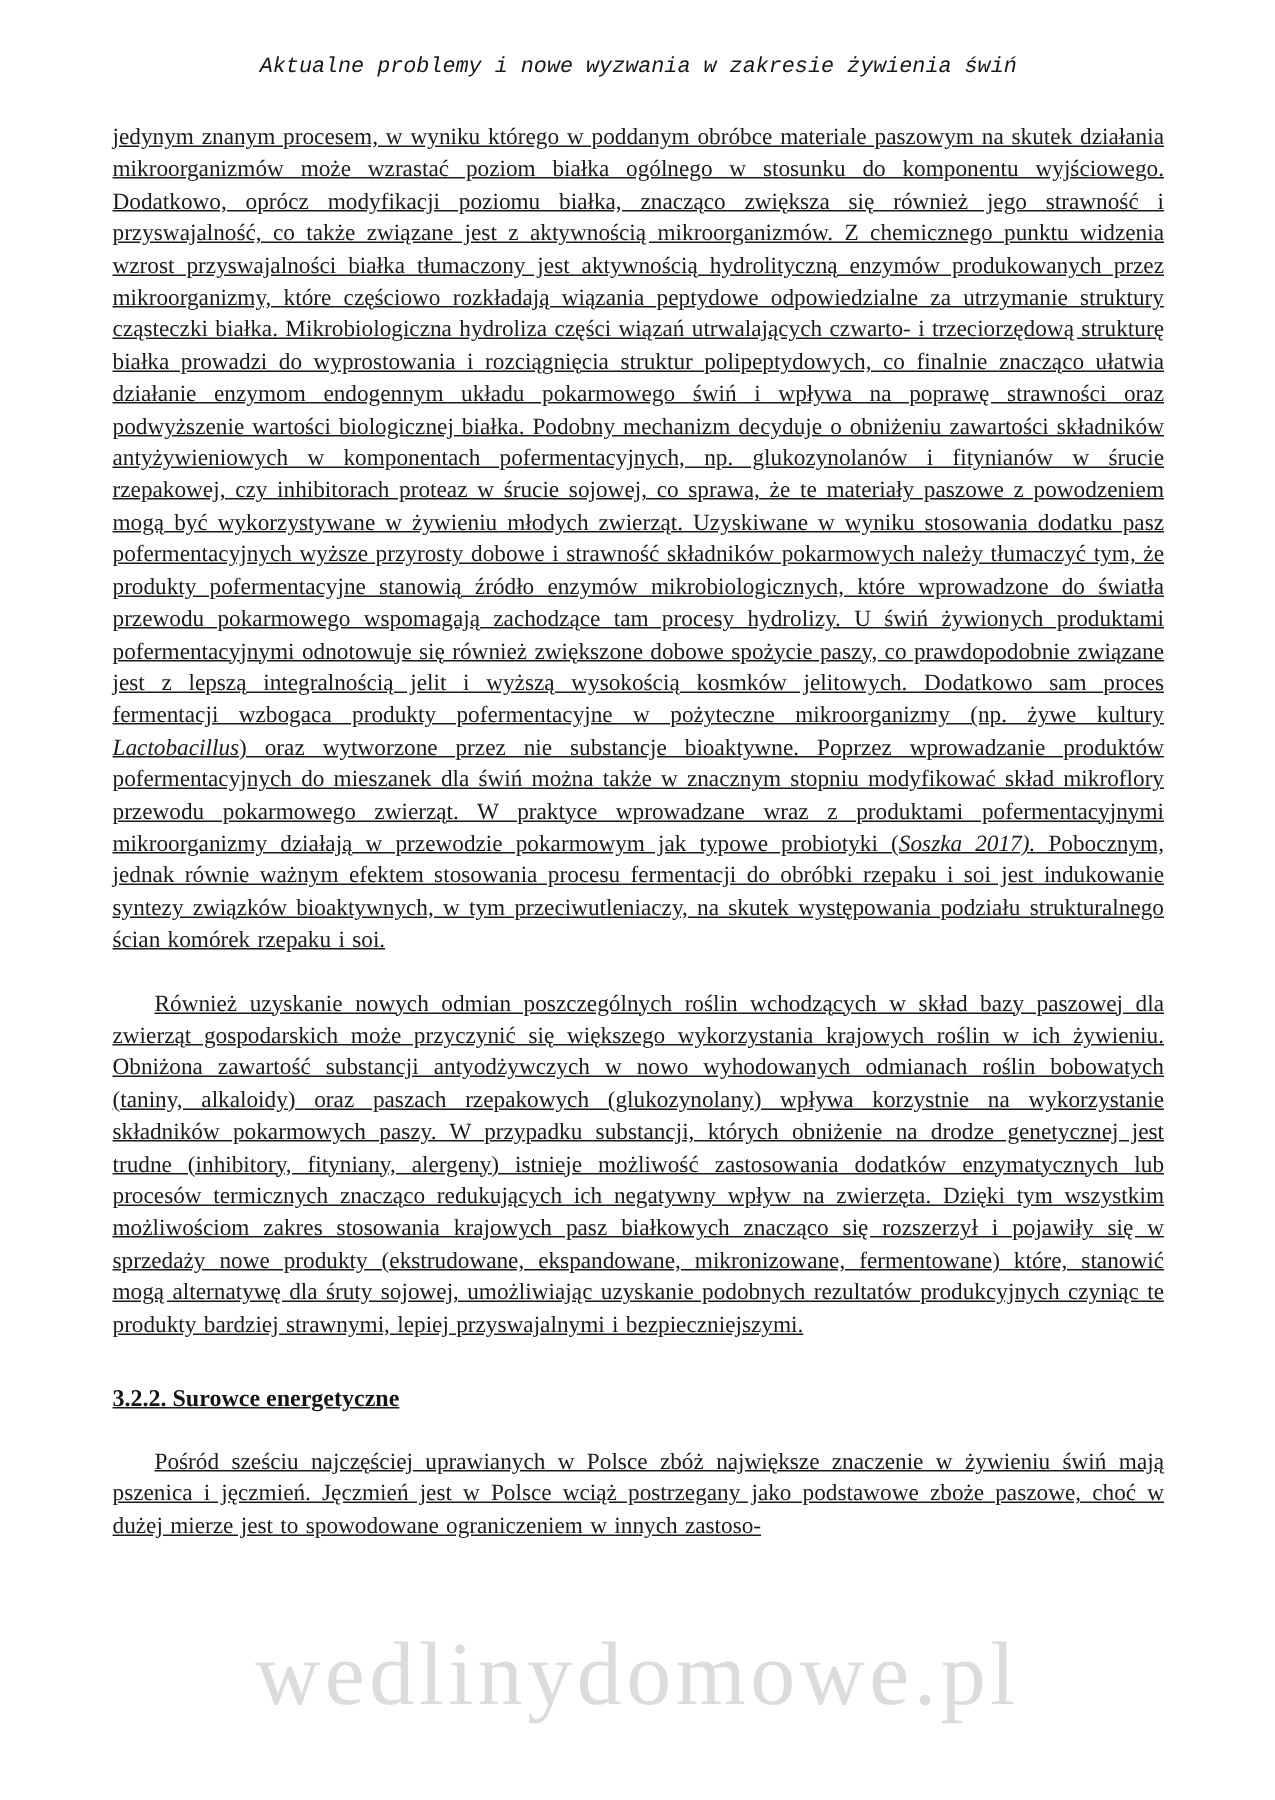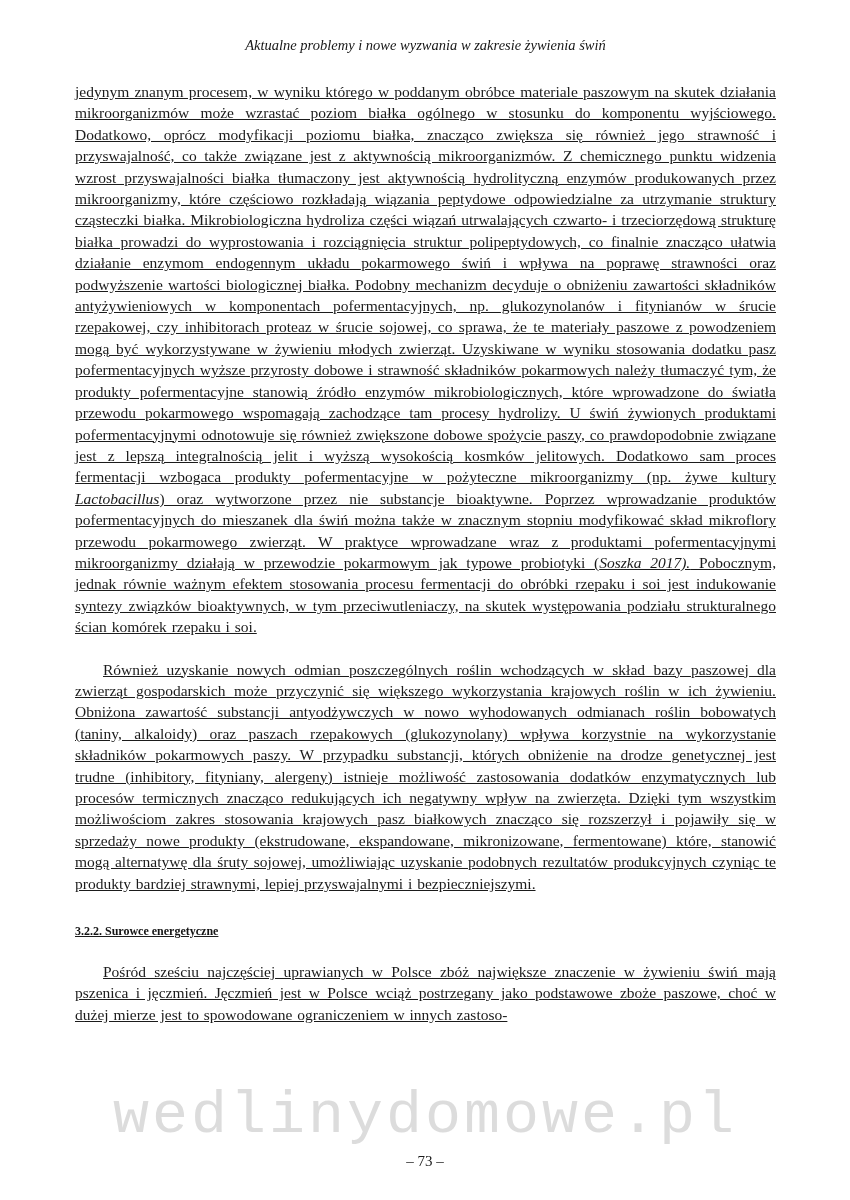--- a/index.html
+++ b/index.html
@@ -20,61 +20,62 @@
     color: #1b1b1b;
     overflow: hidden;
   }
   .running-head {
     text-align: center;
     font-style: italic;
     font-size: 14.5px;
     line-height: 18px;
     margin: 0 0 27px 0;
     color: #161616;
+    font-family: Liberation Mono, monospace;
   }
   .body-text {
     width: 100%;
     text-decoration: underline;
   }
   .para {
     text-align: justify;
     font-size: 15.5px;
     line-height: 21.4px;
     margin: 0 0 21px 0;
     word-spacing: 1px;
   }
   .para.indent {
     text-indent: 28px;
   }
   .para em {
     font-style: italic;
   }
   .section-heading {
-    font-size: 12px;
+    font-size: 16px;
     font-weight: bold;
     font-family: "Liberation Serif", "DejaVu Serif", serif;
     margin: 30px 0 22px 0;
     color: #151515;
   }
   .page-number {
     position: absolute;
     left: 0;
     right: 0;
     bottom: 30px;
     text-align: center;
     font-size: 15px;
     color: #1b1b1b;
   }
   .watermark {
     position: absolute;
     left: 0;
     right: 0;
     top: 1082px;
     text-align: center;
-    font-family: Liberation Mono, monospace;
+    font-family: Liberation Serif, serif;
     font-size: 60px;
     font-weight: 400;
     letter-spacing: 3px;
     color: rgba(145, 145, 145, 0.32);
     pointer-events: none;
     white-space: nowrap;
     user-select: none;
   }
 </style>
 </head>
@@ -91,15 +92,14 @@
     <p class="para indent"><span>Również uzyskanie nowych odmian poszczególnych roślin wchodzących w skład bazy paszowej dla zwierząt gospodarskich może przyczynić się większego wykorzystania krajowych roślin w ich żywieniu. Obniżona zawartość substancji antyodżywczych w nowo wyhodowanych odmianach roślin bobowatych (taniny, alkaloidy) oraz paszach rzepakowych (glukozynolany) wpływa korzystnie na wykorzystanie składników pokarmowych paszy. W przypadku substancji, których obniżenie na drodze genetycznej jest trudne (inhibitory, fityniany, alergeny) istnieje możliwość zastosowania dodatków enzymatycznych lub procesów termicznych znacząco redukujących ich negatywny wpływ na zwierzęta. Dzięki tym wszystkim możliwościom zakres stosowania krajowych pasz białkowych znacząco się rozszerzył i pojawiły się w sprzedaży nowe produkty (ekstrudowane, ekspandowane, mikronizowane, fermentowane) które, stanowić mogą alternatywę dla śruty sojowej, umożliwiając uzyskanie podobnych rezultatów produkcyjnych czyniąc te produkty bardziej strawnymi, lepiej przyswajalnymi i bezpieczniejszymi.</span></p>
 
     <h3 class="section-heading">3.2.2. Surowce energetyczne</h3>
 
     <p class="para indent"><span>Pośród sześciu najczęściej uprawianych w Polsce zbóż największe znaczenie w żywieniu świń mają pszenica i jęczmień. Jęczmień jest w Polsce wciąż postrzegany jako podstawowe zboże paszowe, choć w dużej mierze jest to spowodowane ograniczeniem w innych zastoso-</span></p>
 
   </div>
 
   <div class="watermark">wedlinydomowe.pl</div>
 
-  <div class="page-number">– 73 –</div>
 
 </div>
 
 </body></html>

